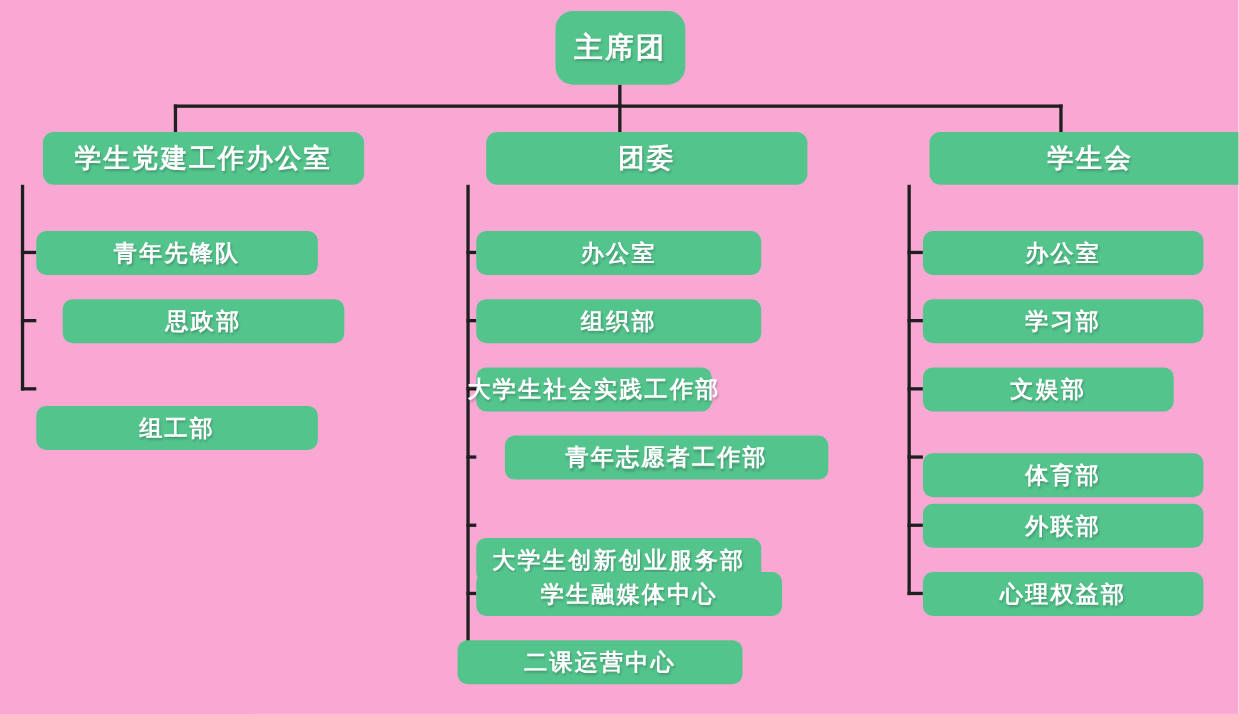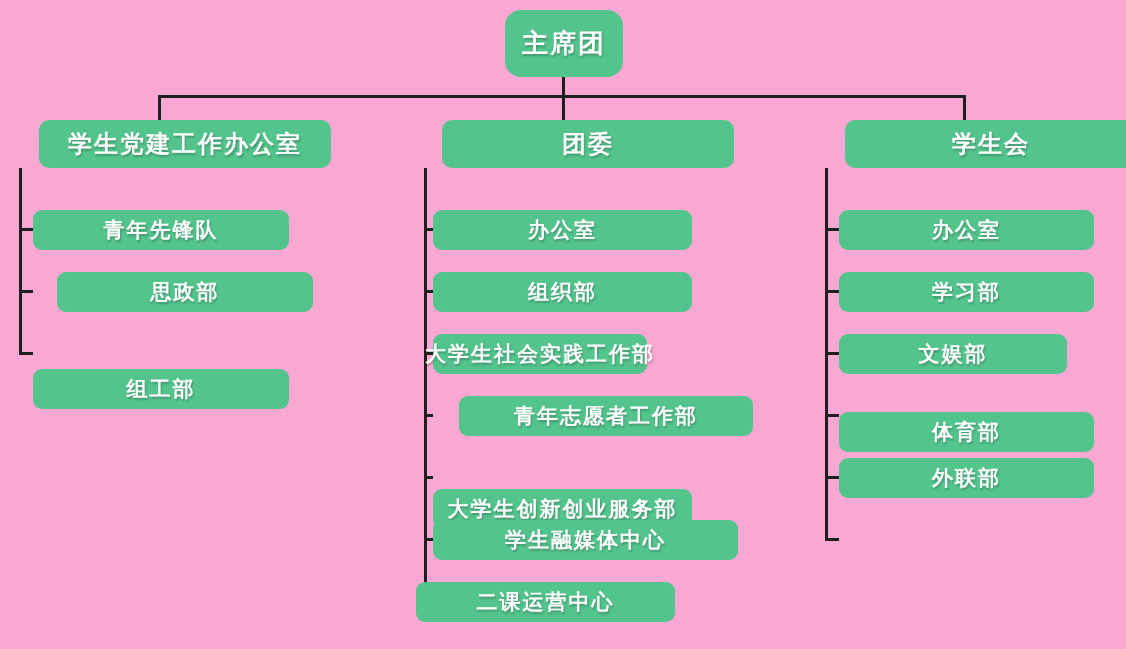--- a/index.html
+++ b/index.html
@@ -73,22 +73,23 @@
 
   <div class="node child" style="left:33px; top:210px; width:256px;text-align:center;">青年先锋队</div>
   <div class="node child" style="left:33px; top:272px; width:256px;margin-left:24px;">思政部</div>
   <div class="node child" style="left:33px; top:334px; width:256px;margin-top:35px;">组工部</div>
 
   <div class="node child" style="left:433px; top:210px; width:259px;">办公室</div>
   <div class="node child" style="left:433px; top:272px; width:259px;">组织部</div>
   <div class="node child" style="left:433px; top:334px; width:214px;">大学生社会实践工作部</div>
   <div class="node child" style="left:459px; top:396px; width:294px;">青年志愿者工作部</div>
   <div class="node child" style="left:433px; top:458px; width:259px;margin-top:31px;">大学生创新创业服务部</div>
-  <div class="node child" style="left:433px; top:520px; width:305px;">学生融媒体中心</div>
+  <div class="node child" style="left:433px; top:520px; width:278px;">学生融媒体中心</div>
   <div class="node child" style="left:416px; top:582px; width:259px;">二课运营中心</div>
 
   <div class="node child" style="left:839px; top:210px; width:255px;">办公室</div>
   <div class="node child" style="left:839px; top:272px; width:255px;">学习部</div>
   <div class="node child" style="left:839px; top:334px; width:228px;">文娱部</div>
   <div class="node child" style="left:839px; top:412px; width:255px;">体育部</div>
   <div class="node child" style="left:839px; top:458px; width:255px;">外联部</div>
+  <div class="node child" style="left:839px; top:520px; width:255px;">心理权益部</div>
 
 </div>
 
 </body></html>

